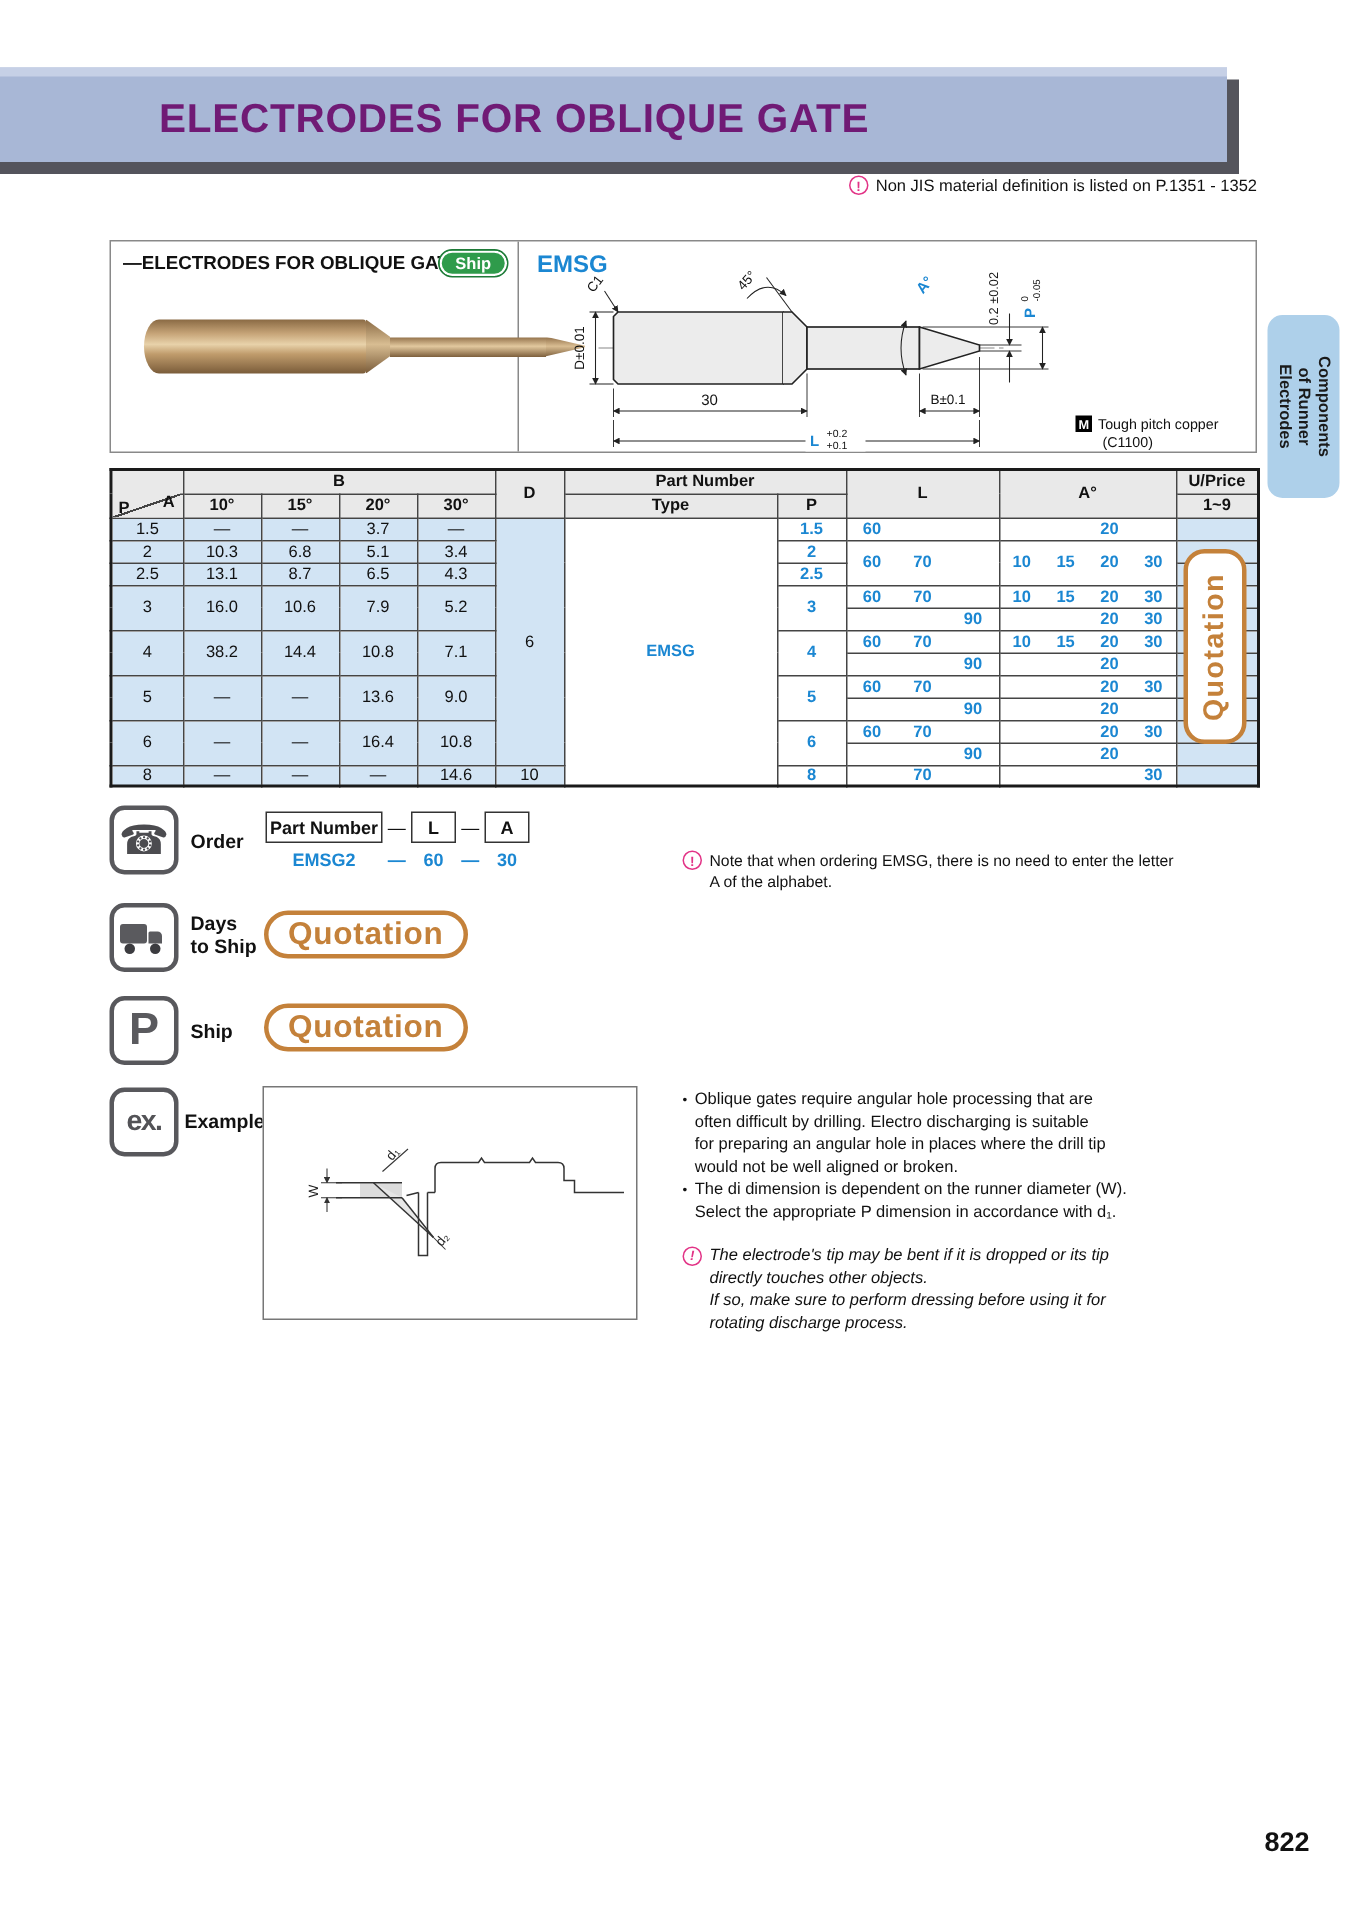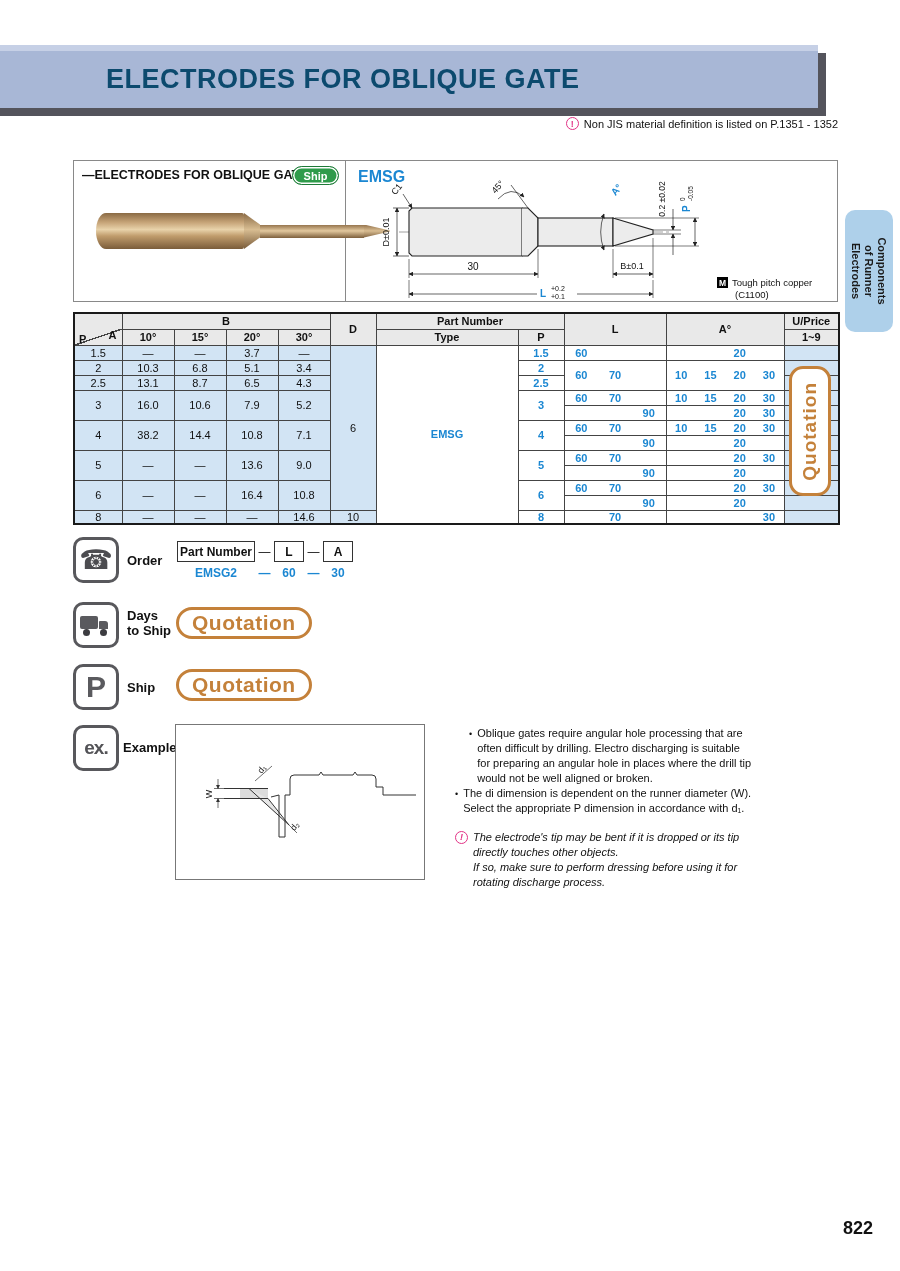--- a/index.html
+++ b/index.html
@@ -5,21 +5,21 @@
   * { margin:0; padding:0; box-sizing:border-box; }
   html,body { background:#fff; }
   #page { position:relative; width:900px; height:1271px; background:#fff;
           font-family:"Liberation Sans", sans-serif; color:#111; overflow:hidden; }
 
   
   .title-bar { position:absolute; left:0; top:45px; width:818px; height:63px;
     background:#a8b7d6; border-top:6px solid #c6d0e6;
     box-shadow:0 8px 0 0 #54545c, 8px 8px 0 0 #54545c;
     display:flex; align-items:center; }
-  .title-bar h1 { font-size:27px; font-weight:bold; color:#0c4a6e; padding-left:106px; letter-spacing:0.5px; }
+  .title-bar h1 { font-size:27px; font-weight:bold; color:#701a75; padding-left:106px; letter-spacing:0.5px; }
 
   
   .top-note { position:absolute; top:117px; right:62px; display:flex; align-items:center; gap:5px; font-size:11px; }
   .pink-ico { display:inline-flex; width:13px; height:13px; border:1.5px solid #e23386; border-radius:50%;
     color:#e23386; font-size:9px; font-weight:bold; align-items:center; justify-content:center; flex:0 0 13px; }
   .pink-ico::before { content:"!"; }
 
   
   .panel { position:absolute; left:73px; top:160px; width:765px; height:142px; border:1px solid #898989; display:flex; }
   .panel-left { position:relative; width:272px; border-right:1px solid #898989; }
@@ -91,21 +91,21 @@
   .pn-vals .v1 { width:78px; } .pn-vals .vd { width:19px; } .pn-vals .v2, .pn-vals .v3 { width:30px; }
 
   .order-note { position:absolute; left:455px; top:567px; display:flex; gap:5px; font-size:10.5px; line-height:14px; }
 
   .badge { position:absolute; height:32px; border:3px solid #c4813a; border-radius:16px; background:#fff;
     color:#c4813a; font-size:21px; font-weight:bold; display:inline-flex; align-items:center; padding:0 13px; letter-spacing:0.5px; }
 
   .example-box { position:absolute; left:175px; top:724px; width:250px; height:156px; border:1px solid #777; background:#fff; }
 
   .bullets { position:absolute; left:455px; top:726px; font-size:11px; line-height:15px; }
-  .bullet { display:flex; gap:5px;justify-content:flex-end; }
+  .bullet { display:flex; gap:5px; }
   .bullet .bm::before { content:"\2022"; font-size:9px; }
   .caution { position:absolute; left:455px; top:830px; display:flex; gap:5px; font-size:11px; line-height:15px;font-style:italic; }
 
   .page-num { position:absolute; left:843px; top:1218px; font-size:18px; font-weight:bold; }
 
   svg text { font-family:"Liberation Sans", sans-serif; }
 </style>
 </head>
 <body>
 
@@ -520,20 +520,27 @@
     <div class="dash">—</div>
     <div class="bx b3">A</div>
   </div>
   <div class="pn-vals">
     <span class="v1">EMSG2</span>
     <span class="vd">—</span>
     <span class="v2">60</span>
     <span class="vd">—</span>
     <span class="v3">30</span>
   </div>
+  <div class="order-note">
+    <span class="pink-ico"></span>
+    <div>
+      <div>Note that when ordering EMSG, there is no need to enter the letter</div>
+      <div>A of the alphabet.</div>
+    </div>
+  </div>
 
   <div class="ico-box" style="left:73px; top:602px;">
     <div class="truck">
       <div class="box"></div>
         <div class="cab"></div>
         <div class="w1"></div>
         <div class="w2"></div>
     </div>
   </div>
   <div class="row-label" style="left:127px; top:608px;">

